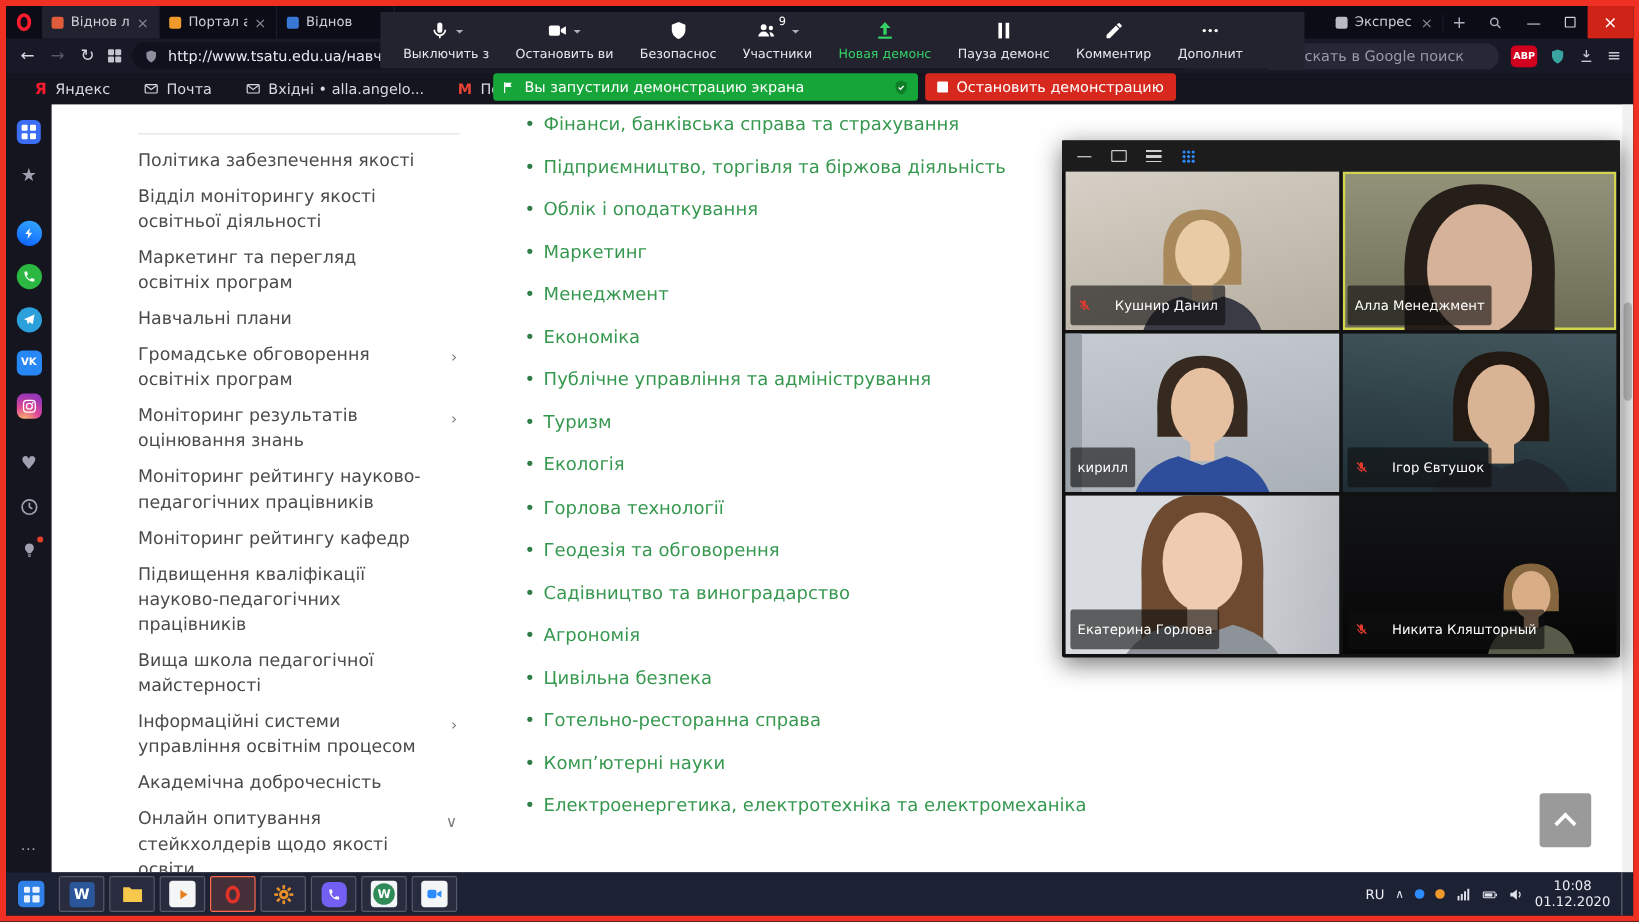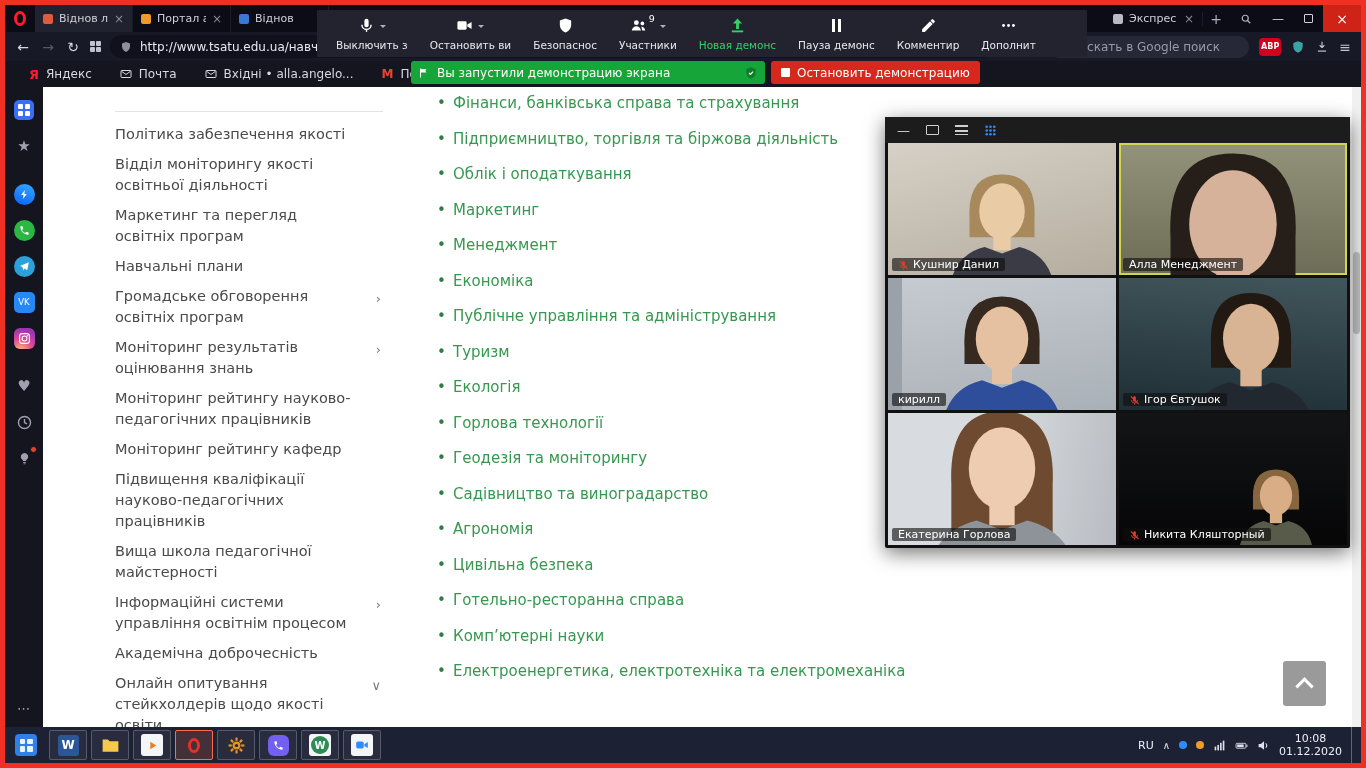--- a/index.html
+++ b/index.html
@@ -67,21 +67,21 @@
     justify-content:center;color:#9fa1b0;font-size:15px;position:relative;flex:0 0 auto}
   .sb-gap{margin-top:12px}
   .sb-more{margin-top:auto;margin-bottom:0;letter-spacing:1px;font-size:13px}
   .sd-box{width:20px;height:20px;background:#3b6ef5;border-radius:5px;display:grid;
     grid-template-columns:1fr 1fr;gap:2px;padding:4px}
   .sd-box span{background:#fff;border-radius:1px}
   .circ{width:21px;height:21px;border-radius:50%;display:flex;align-items:center;justify-content:center}
   .c-msg{background:linear-gradient(200deg,#37aaff,#0a60ff)}
   .c-wa{background:#2bb741}.c-tg{background:#2ba0da}
   .vk-box{width:21px;height:21px;border-radius:5px;background:#2787f5;color:#fff;
-    font-weight:normal;font-size:8.5px;display:flex;align-items:center;justify-content:center}
+    font-weight:bold;font-size:8.5px;display:flex;align-items:center;justify-content:center}
   .ig-box{width:21px;height:21px;border-radius:6px;display:flex;align-items:center;justify-content:center;
     background:radial-gradient(circle at 30% 110%,#fdc468,#df4996 45%,#9b36b7 80%)}
   .note-dot{position:absolute;top:-1px;right:-2px;width:7px;height:7px;background:#e8402a;
     border-radius:50%;border:1.5px solid #14151f}
 
   
   .page{flex:1;background:#fff;position:relative;overflow:hidden}
   .page-menu{position:absolute;left:72px;top:24px;width:268px;border-top:1px solid #e3e3e3;
     padding-top:12px}
   .menu-item{position:relative;color:#4a4a4a;font-size:14.5px;line-height:21px;
@@ -129,22 +129,22 @@
   .g-topbar{height:26px;display:flex;align-items:center;gap:16px;padding:0 12px;background:#1c1c1c}
   .g-min{color:#ddd;font-size:13px;line-height:1}
   .g-box{width:13px;height:10px;border:1.5px solid #cfcfcf;border-radius:1px}
   .g-strip{width:13px;height:10px;background:repeating-linear-gradient(#cfcfcf 0 2px,transparent 2px 4.5px)}
   .g-grid-ico{width:13px;height:13px}
   .g-grid{position:absolute;left:3px;right:3px;top:26px;bottom:3px;display:grid;
     grid-template-columns:1fr 1fr;grid-template-rows:1fr 1fr 1fr;gap:3px}
   .tile{position:relative;overflow:hidden;background:#222}
   .tile.active{box-shadow:inset 0 0 0 2px #d3d54e}
   .person{position:absolute;left:50%;transform:translateX(-50%)}
-  .name-tag{position:absolute;left:4px;bottom:4px;display:flex;align-items:flex-end;gap:4px;
-    background:rgba(14,14,14,.62);padding:0 6px;border-radius:2px;color:#fff;
+  .name-tag{position:absolute;left:4px;bottom:4px;display:flex;align-items:center;gap:20px;
+    background:rgba(14,14,14,.62);padding:10px 6px;border-radius:2px;color:#fff;
     font-size:11px;z-index:2;white-space:nowrap}
   .mic-off{width:11px;height:11px;flex:0 0 auto}
   .t1{background:linear-gradient(165deg,#d6d0c6,#b5ad9f)}
   .t2{background:linear-gradient(180deg,#93937a,#6d6d57)}
   .t3{background:linear-gradient(90deg,#9aa1a9 0 14px,transparent 14px),linear-gradient(170deg,#c6cbd1,#aab0b7)}
   .t4{background:linear-gradient(185deg,#41565c,#1f2e35)}
   .t5{background:linear-gradient(100deg,#d8dce0 0 45%,#b8bcc2)}
   .t6{background:linear-gradient(180deg,#131416,#060607)}
   .t1 .person{width:130px;bottom:-12px}
   .t2 .person{width:250px;bottom:-95px}
@@ -384,21 +384,21 @@
           <li>Фінанси, банківська справа та страхування</li>
           <li>Підприємництво, торгівля та біржова діяльність</li>
           <li>Облік і оподаткування</li>
           <li>Маркетинг</li>
           <li>Менеджмент</li>
           <li>Економіка</li>
           <li>Публічне управління та адміністрування</li>
           <li>Туризм</li>
           <li>Екологія</li>
           <li>Горлова технології</li>
-          <li>Геодезія та моніторингу</li>
+          <li>Геодезія та обговорення</li>
           <li>Садівництво та виноградарство</li>
           <li>Агрономія</li>
           <li>Цивільна безпека</li>
           <li>Готельно-ресторанна справа</li>
           <li>Комп’ютерні науки</li>
           <li>Електроенергетика, електротехніка та електромеханіка</li>
         </ul>
 
         <div class="scroll-top">
             <i></i>

